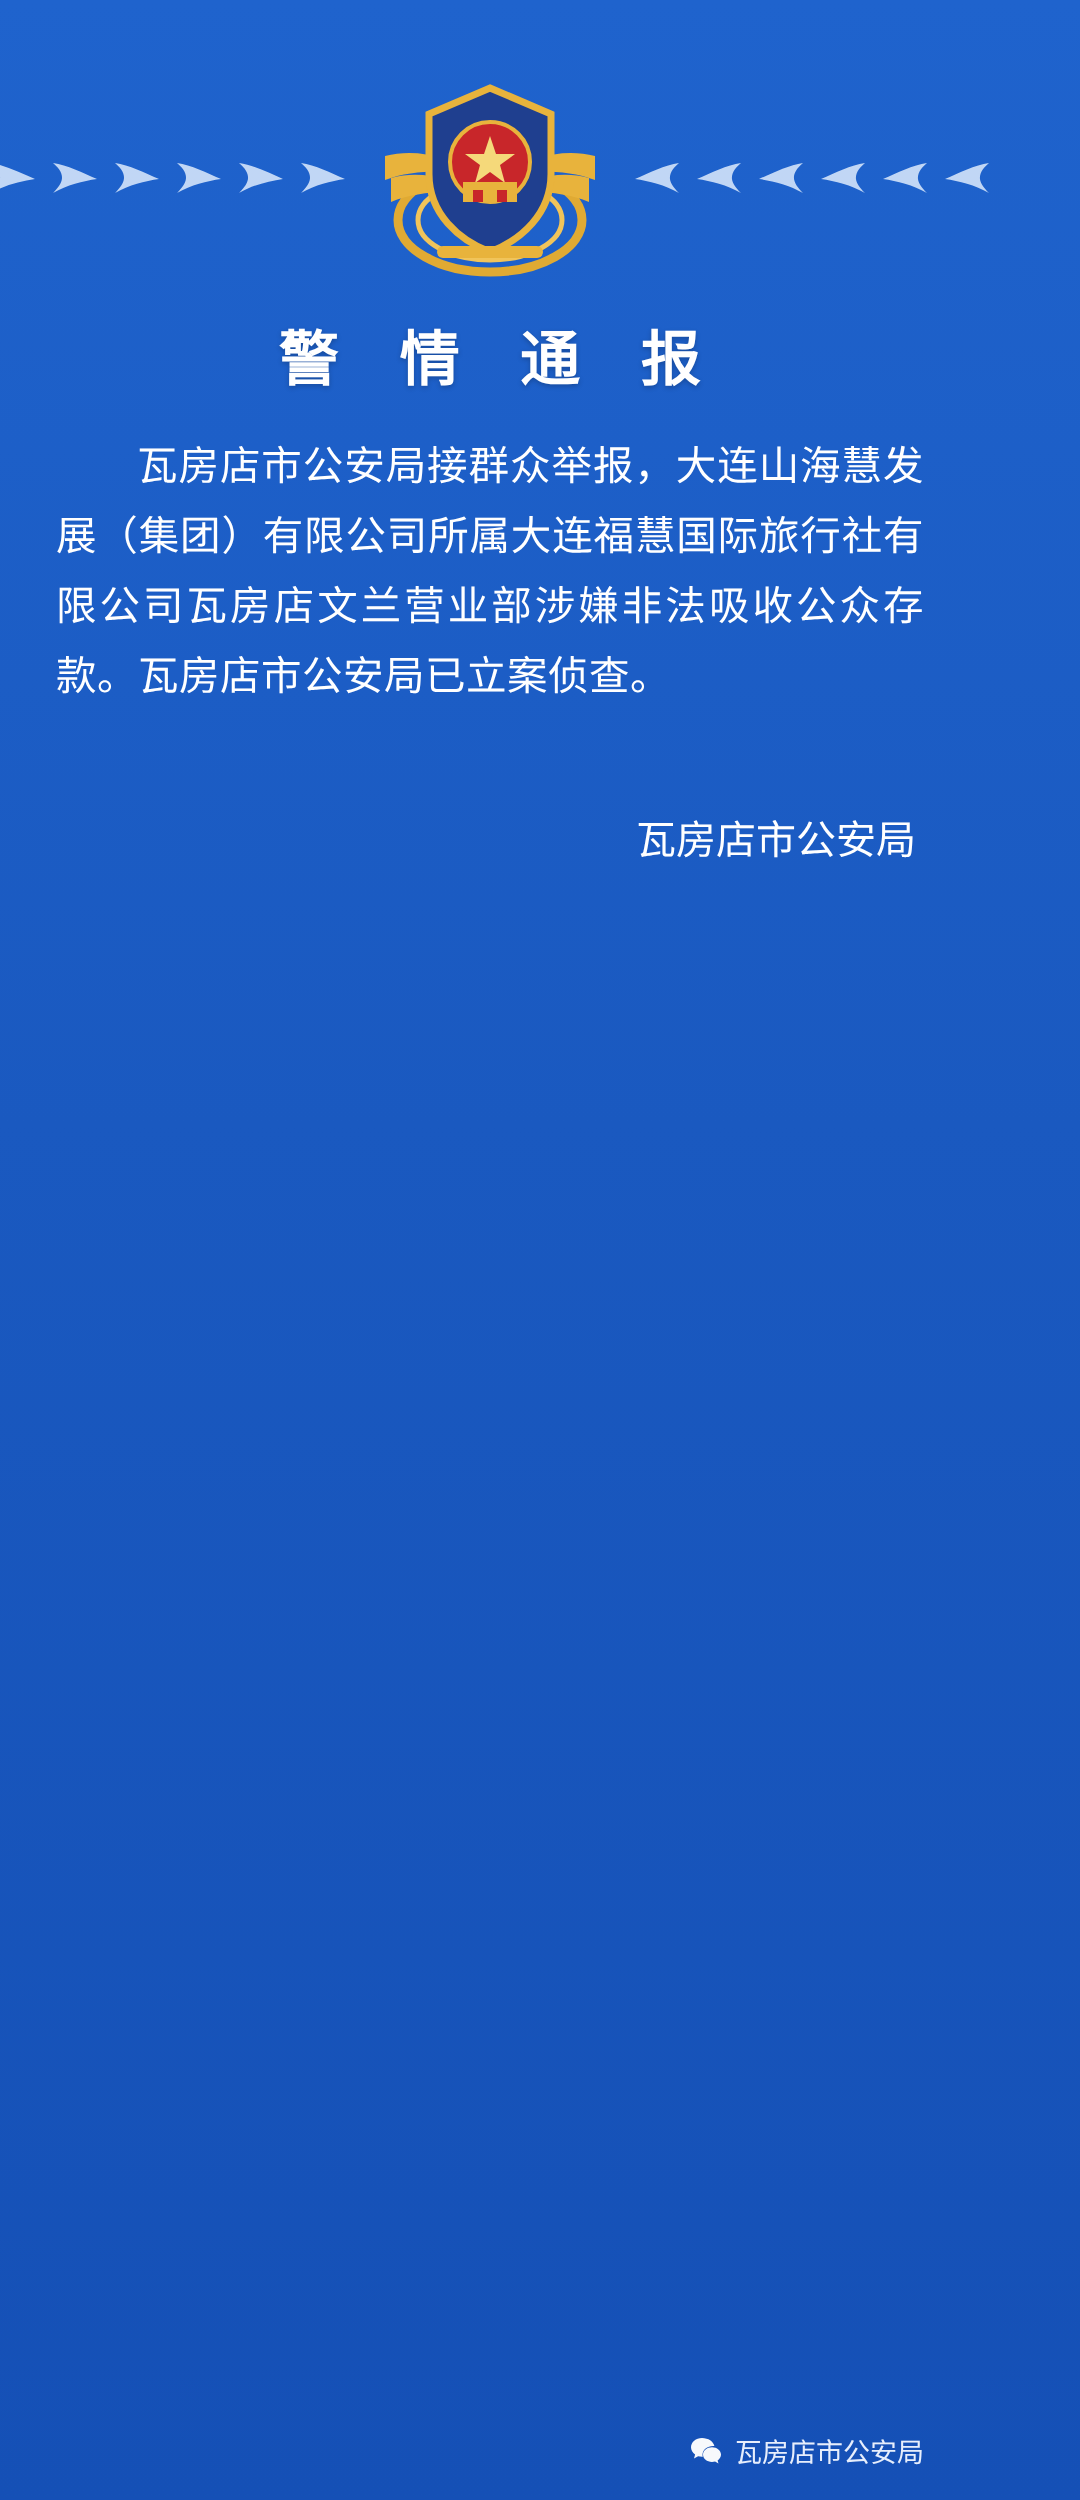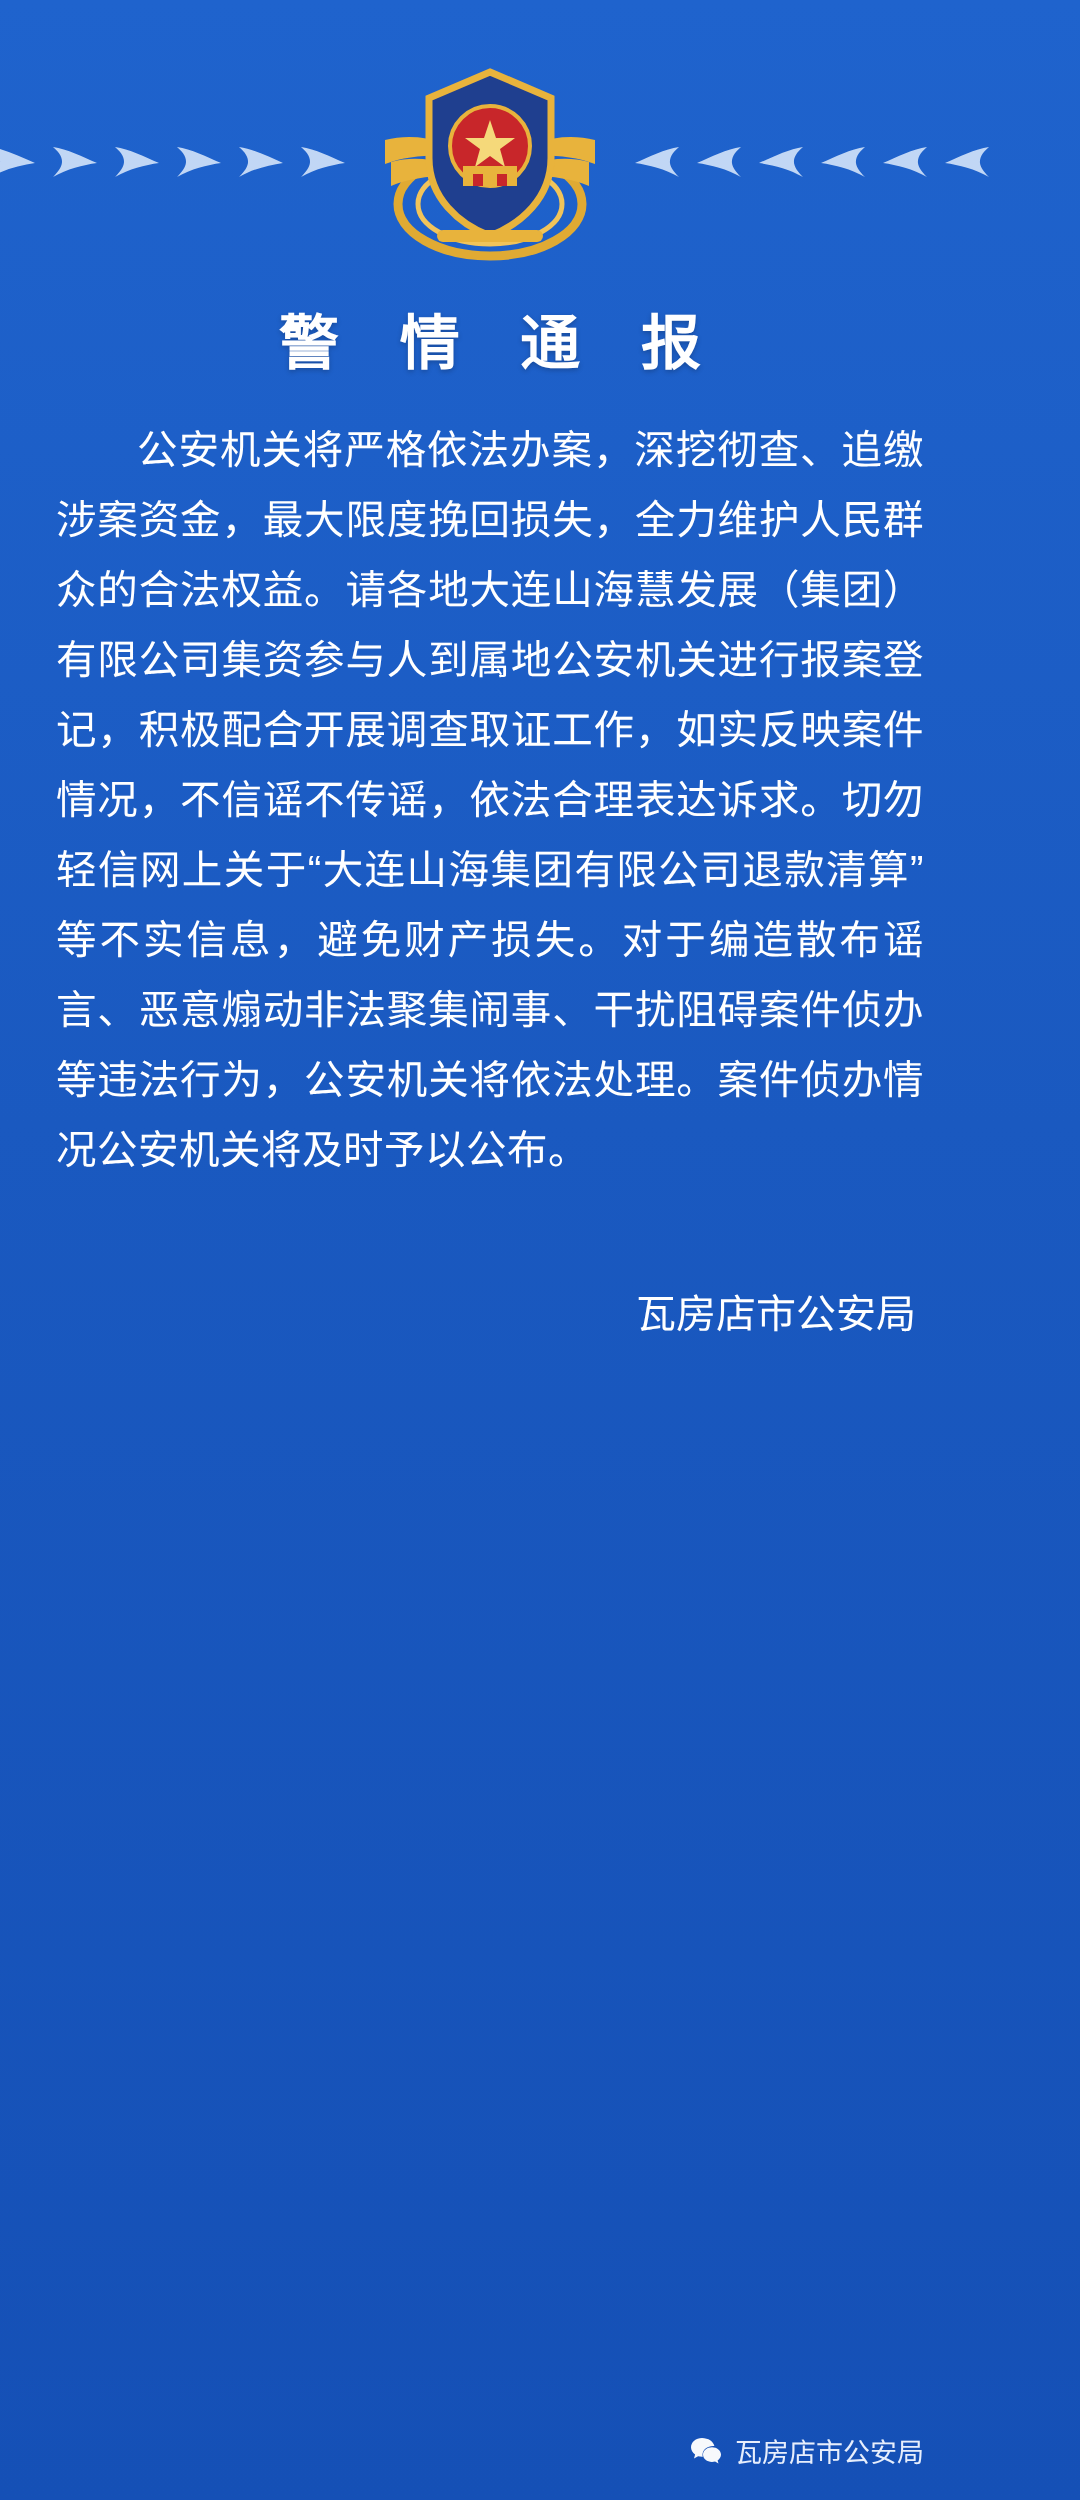--- a/index.html
+++ b/index.html
@@ -15,21 +15,21 @@
     color: #ffffff;
     overflow: hidden;
     position: relative;
   }
 
   .page {
     position: relative;
     width: 980px;
     height: 2500px;
     box-sizing: border-box;
-    padding: 0 56px;
+    padding: 16px 56px;
   }
 
   
   .emblem-row {
     height: 290px;
     display: flex;
     align-items: center;
     justify-content: center;
     gap: 26px;
     padding-top: 34px;
@@ -187,21 +187,21 @@
       </svg>
       <svg class="feather" viewBox="0 0 52 46">
         <path d="M48 8 C34 10, 18 18, 4 24 C18 26, 34 30, 48 38 C38 28, 34 20, 48 8 Z" fill="#e8f2ff" opacity="0.88"></path>
       </svg>
     </div>
   </div>
 
   <div class="title">警 情 通 报</div>
 
   <div class="body-text">
-    <p>公安机关将严格依法办案，深挖彻查、追缴涉案资金，最大限度挽回损失，全力维护人民群众的合法权益。请各地大连山海慧发展（集团）有限公司集资参与人到属地公安机关进行报案登记，积极配合开展调查取证工作，如实反映案件情况，不信谣不传谣，依法合理表达诉求。切勿轻信网上关于“大连山海集团有限公司退款清算”等不实信息，避免财产损失。对于编造散布谣言、恶意煽动非法聚集闹事、干扰阻碍案件侦办等违法行为，公安机关将依法处理。案件侦办情况公安机关将及时予以公布。</p>
+    <p>瓦房店市公安局接群众举报，大连山海慧发展（集团）有限公司所属大连福慧国际旅行社有限公司瓦房店文兰营业部涉嫌非法吸收公众存款。瓦房店市公安局已立案侦查。</p>
   </div>
 
   <div class="signature">
     <div>瓦房店市公安局</div>
   </div>
 
   <div class="footer">
     <span class="wechat-icon">
       <svg viewBox="0 0 34 34" width="34" height="34">
         <path d="M13 4C6.9 4 2 8.2 2 13.3c0 2.9 1.6 5.5 4.1 7.2L5 24.4l4.1-2.1c1.2.3 2.5.5 3.9.5h.8c-.2-.7-.3-1.4-.3-2.1 0-4.9 4.8-8.8 10.7-8.8.4 0 .8 0 1.2.1C24.5 7.6 19.3 4 13 4z" fill="#ffffff"></path>

